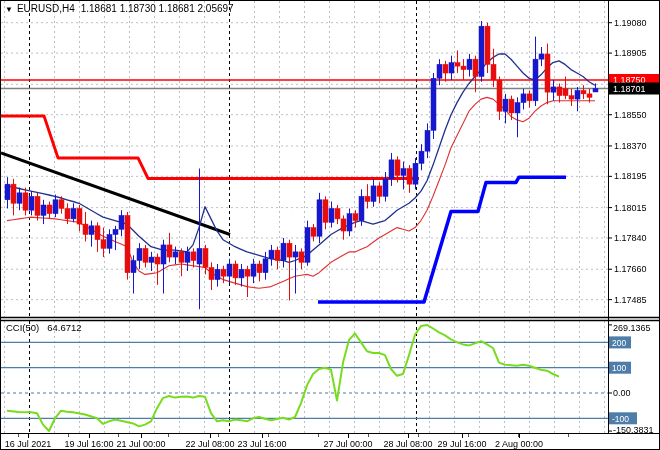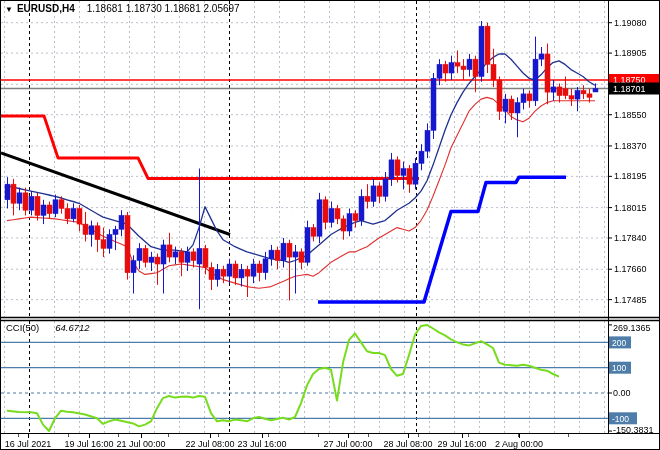--- a/index.html
+++ b/index.html
@@ -1,23 +1,23 @@
 <!DOCTYPE html>
 <html><head>
 <meta charset="utf-8">
 <style>
   html,body{margin:0;padding:0;background:#e8e8e8;font-family:"Liberation Sans",sans-serif;}
   #window{position:relative;width:660px;height:450px;background:#ffffff;border:1px solid #000;box-sizing:border-box;overflow:hidden;}
   #chart-svg{position:absolute;left:0;top:0;}
   .overlay{position:absolute;color:#000;font-size:10px;line-height:12px;white-space:nowrap;}
   #title-bar{left:4px;top:2px;}
-  #title-bar .sym{margin-right:12px;font-weight:bold;}
+  #title-bar .sym{margin-right:6px;}
   #dropdown{font-size:8px;margin-right:4px;}
   #cci-label{left:5px;top:321px;font-size:9.5px;}
-  #cci-label .val{margin-left:16px;font-style:italic;}
+  #cci-label .val{margin-left:8px;}
   text{font-family:"Liberation Sans",sans-serif;}
 </style>
 </head>
 <body>
 
 <div id="window">
   <svg id="chart-svg" width="660" height="450">
       <rect x="0" y="0" width="660" height="450" fill="#ffffff"></rect>
       <g>
         <line x1="3.5" y1="0" x2="3.5" y2="316" stroke="#b9bfca" stroke-width="1" stroke-dasharray="2 3"></line>

